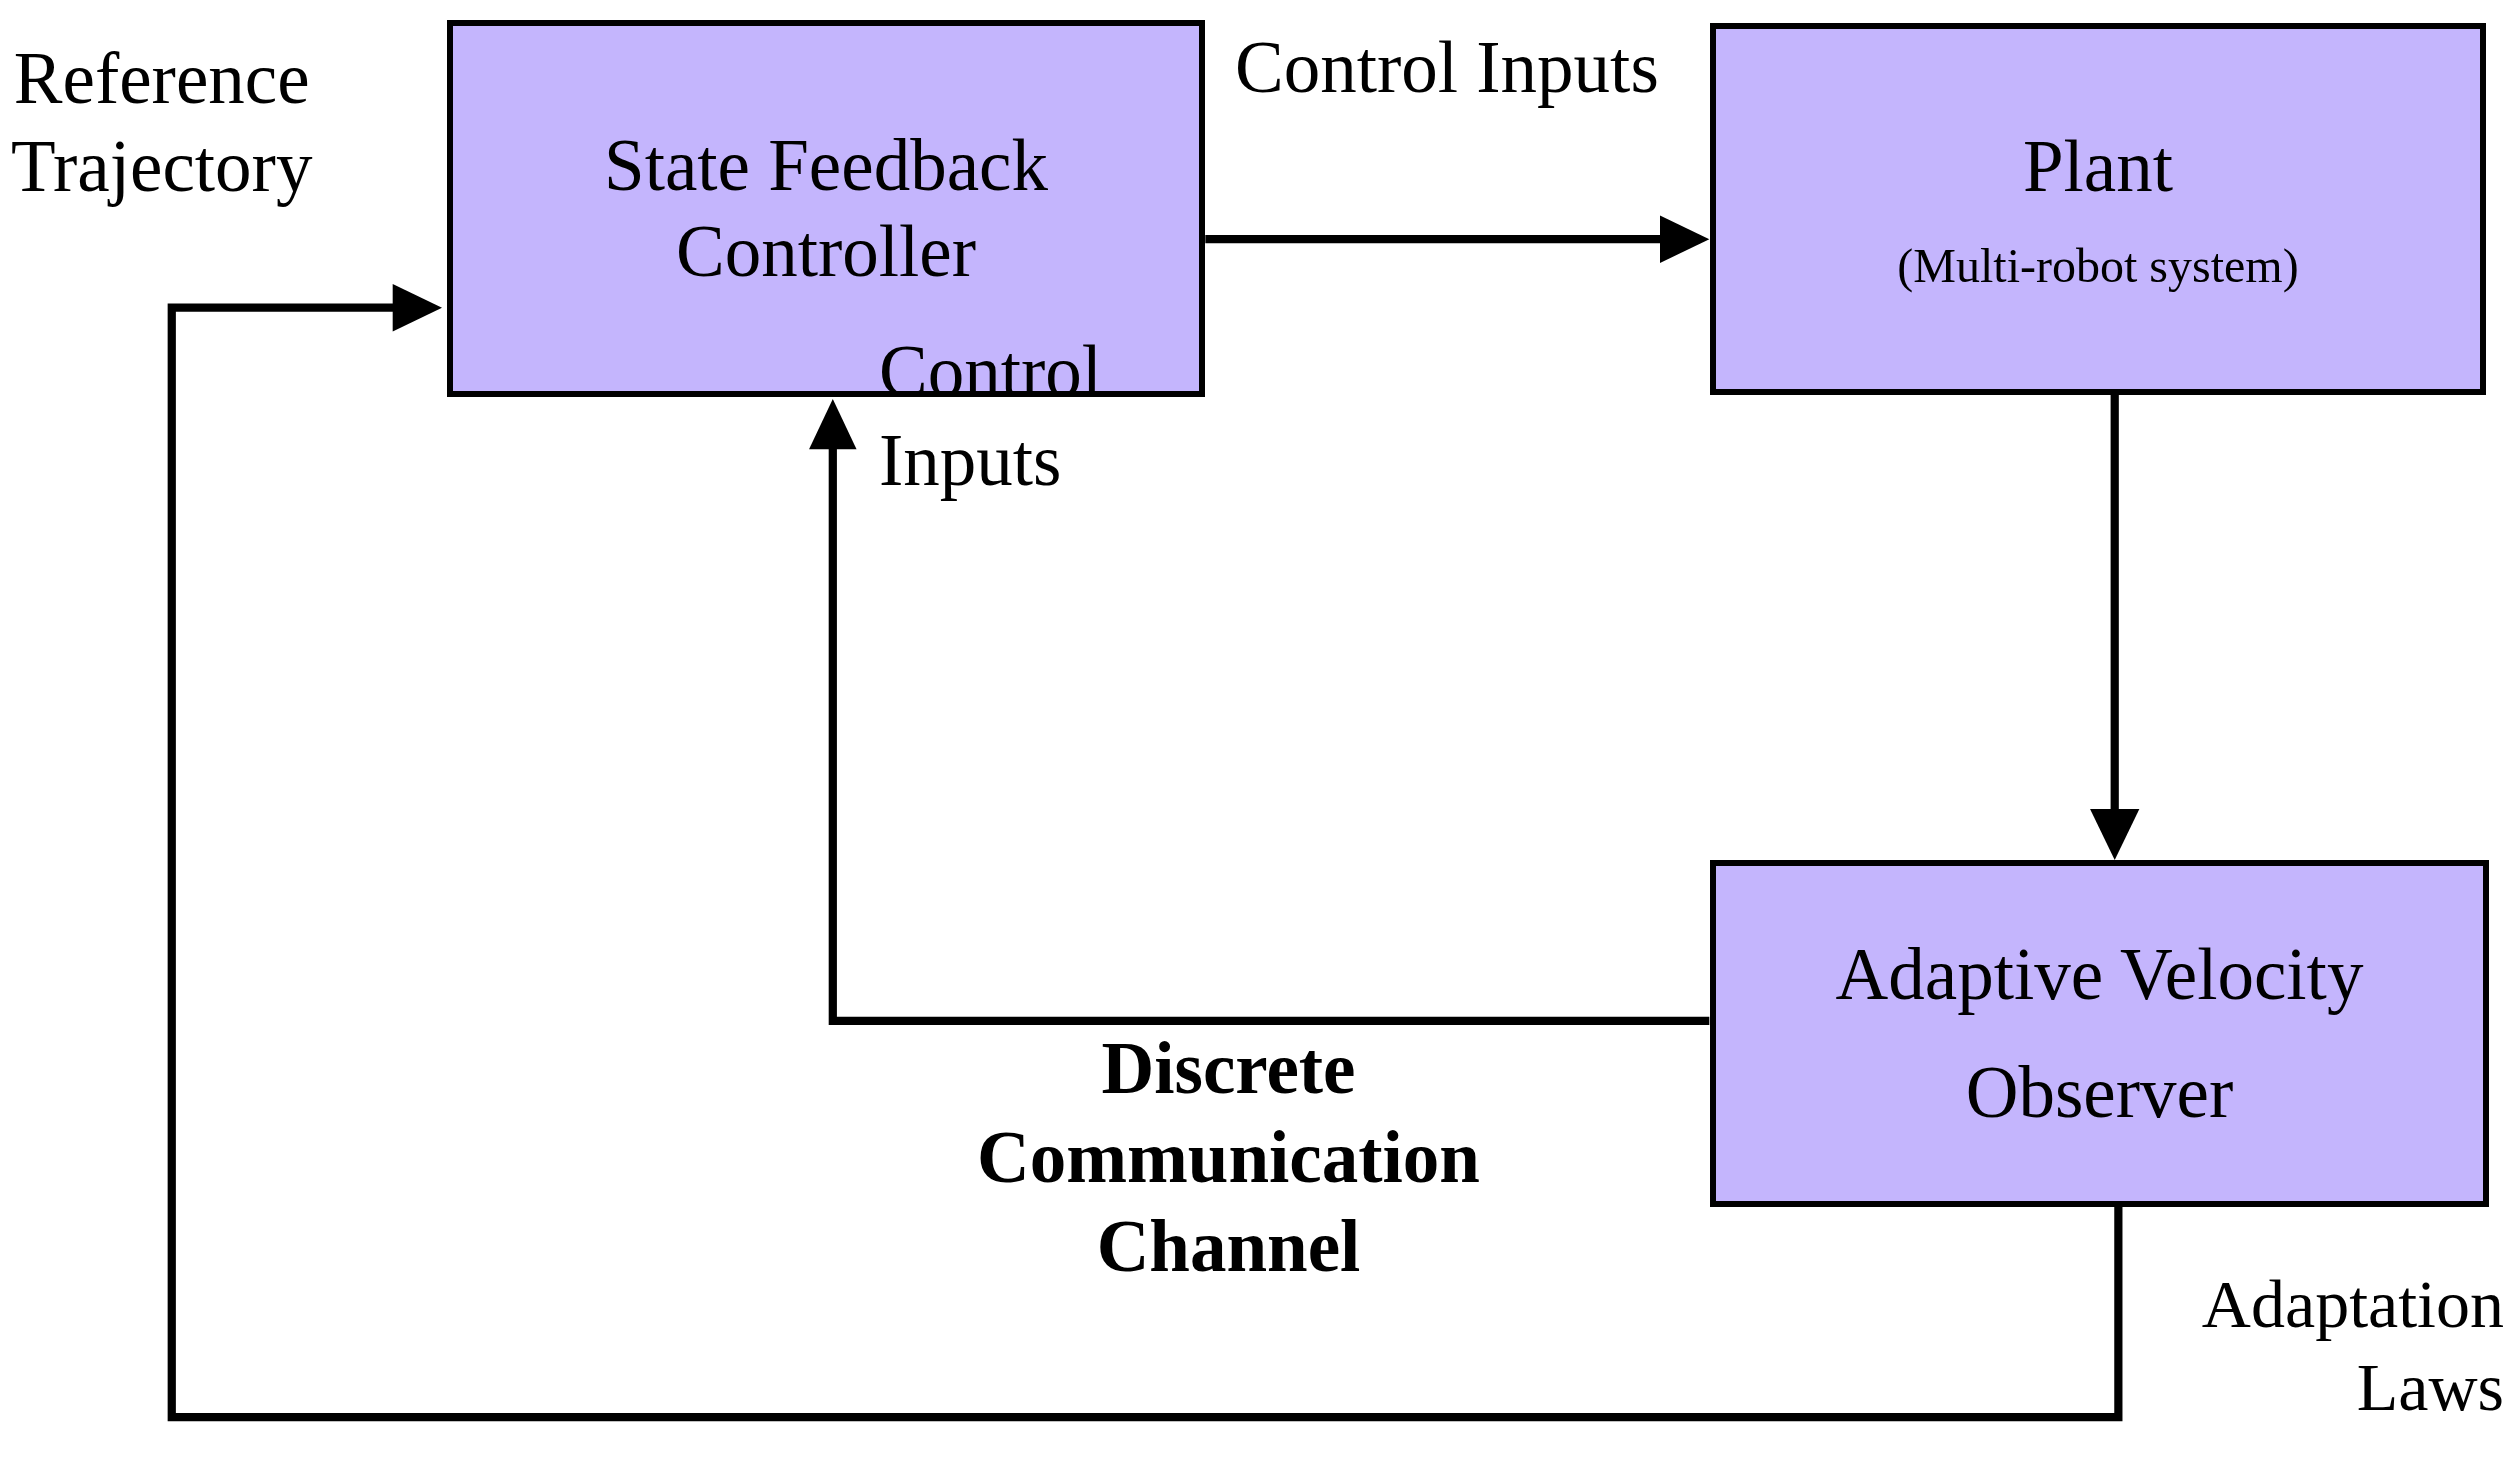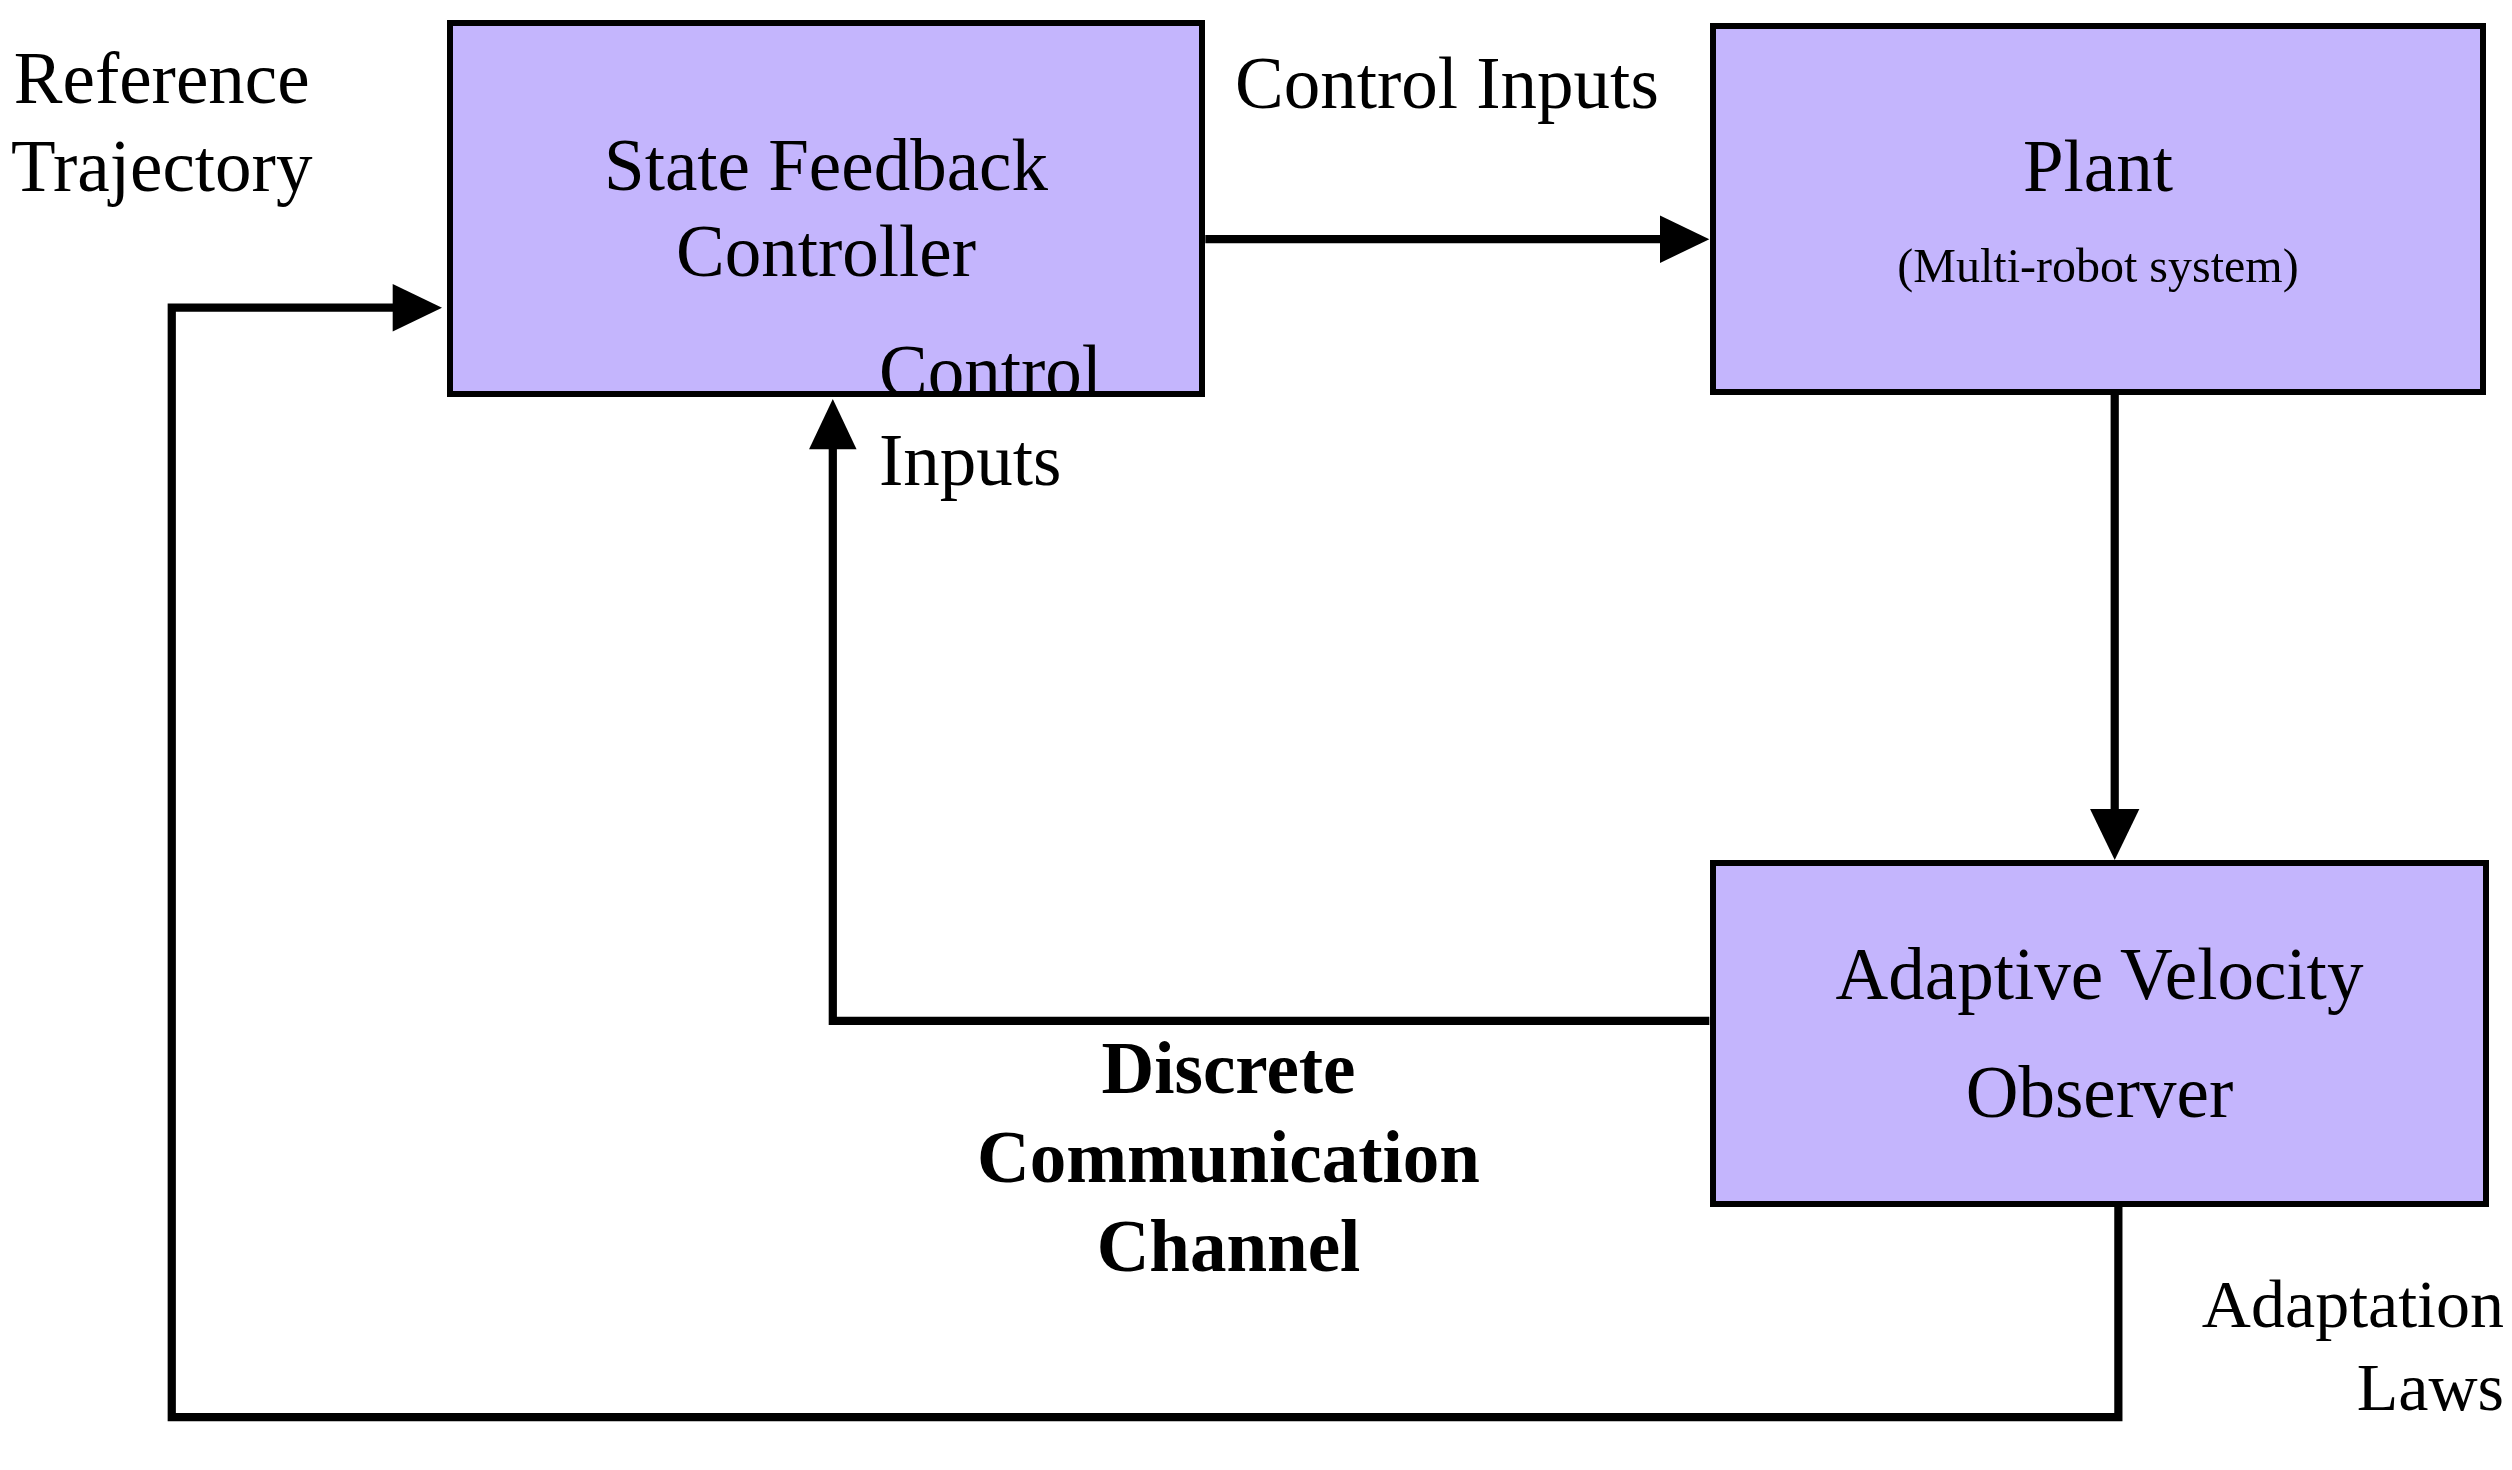--- a/index.html
+++ b/index.html
@@ -73,21 +73,21 @@
     line-height: 1.2;
     font-size: 73px;
   }
   #label-reference {
     left: 11px;
     top: 35px;
     text-align: center;
   }
   #label-control-inputs-top {
     left: 1235px;
-    top: 40px;
+    top: 24px;
     text-align: right;
   }
   #label-control-inputs-feedback {
     left: 879px;
     top: 327px;
     text-align: left;
     line-height: 1.22;
   }
   #label-discrete-channel {
     left: 950px;

